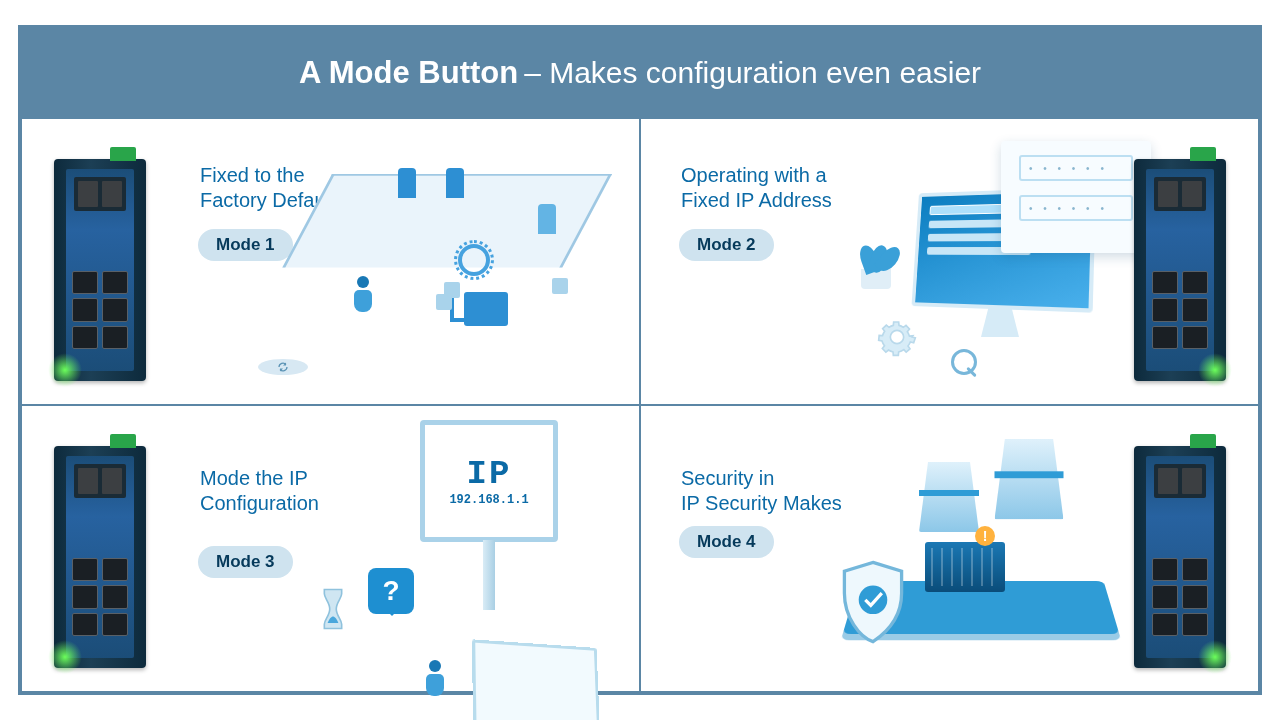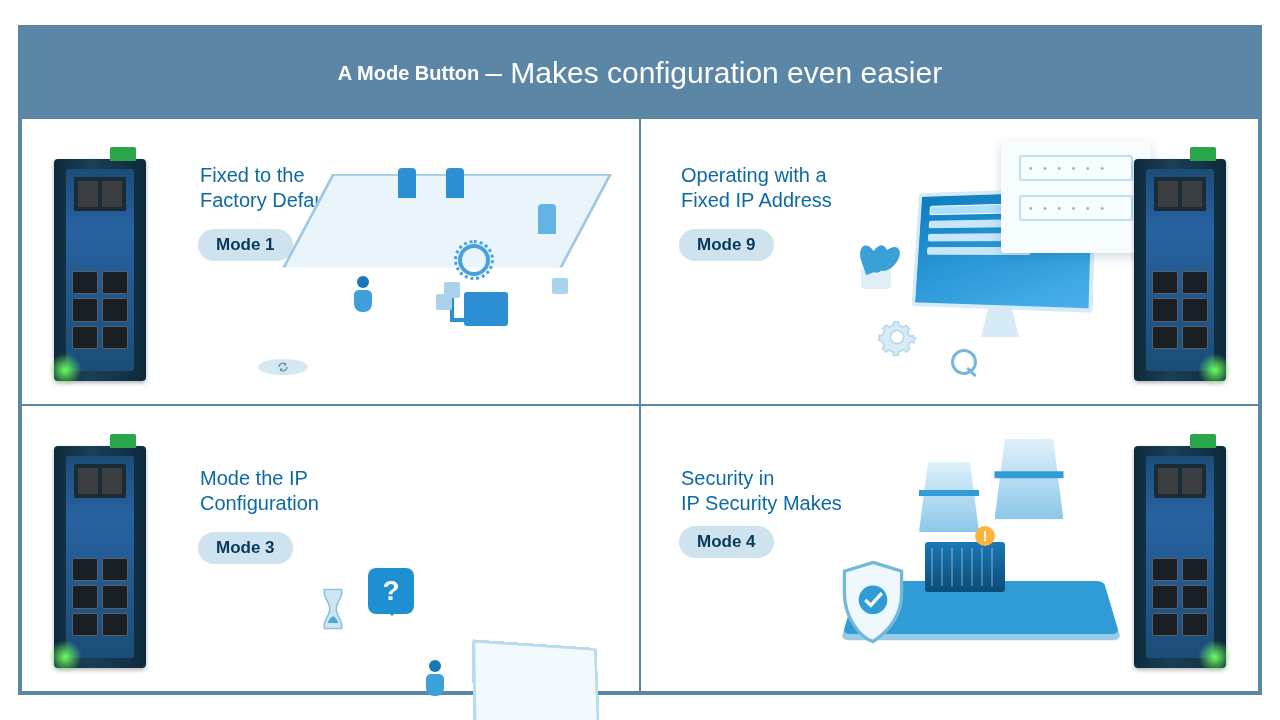--- a/index.html
+++ b/index.html
@@ -22,21 +22,21 @@
   }
   .header {
     width: 100%;
     height: 90px;
     background: #5b86a5;
     display: flex;
     align-items: center;
     justify-content: center;
     color: #ffffff;
   }
-  .header .bold { font-weight: 600; font-size: 20px; }
+  .header .bold { font-weight: 600; font-size: 31px; }
   .header .light { font-weight: 300; font-size: 30px; margin-left: 6px; }
   .grid {
     width: 100%;
     height: calc(100% - 90px);
     display: grid;
     grid-template-columns: 1fr 1fr;
     grid-template-rows: 1fr 1fr;
   }
   .cell {
     position: relative;
@@ -233,21 +233,21 @@
             <path fill="none" stroke="#5b93b5" stroke-width="2.5" d="M4 12a8 8 0 0 1 14-5M20 12a8 8 0 0 1-14 5"></path>
             <path fill="#5b93b5" d="M18 3v6h-6zM6 21v-6h6z"></path>
           </svg>
       </div>
     </div>
 
     <div class="cell">
       <div class="txt" style="top:44px;left:40px;">
         <span>Operating with a</span><br><span>Fixed IP Address</span>
       </div>
-      <div class="badge" style="top:110px;left:38px;">Mode 9</div>
+      <div class="badge" style="top:110px;left:38px;">Mode 2</div>
 
       <div class="plant" style="top:120px;left:210px;">
         <div class="leaf l1"></div>
           <div class="leaf l2"></div>
           <div class="leaf l3"></div>
           <div class="pot"></div>
       </div>
       <div class="illus monitor" style="top:70px;left:264px;">
         <div class="screen">
           <div class="bar hl" style="width:80%"></div>
@@ -304,22 +304,29 @@
               <span></span>
               <span></span>
               <span></span>
             </div>
           </div>
         <div class="glow"></div>
       </div>
       <div class="txt" style="top:60px;left:178px;">
         <span>Mode the IP</span><br><span>Configuration</span>
       </div>
-      <div class="badge" style="top:126px;left:176px;">Mode 3</div>
-
+      <div class="badge" style="top:140px;left:176px;">Mode 3</div>
+
+      <div class="illus" style="top:14px;left:398px;">
+        <div class="ipsign">
+          <div class="big">IP</div>
+          <div class="small">192.168.1.1</div>
+        </div>
+        <div class="pole"></div>
+      </div>
       <div class="illus hourglass" style="top:180px;left:298px;">
         <svg viewBox="0 0 24 40">
             <path fill="#cfe6f2" stroke="#8fc2dd" stroke-width="1.5" d="M4 2h16v4c0 4-5 8-5 14s5 10 5 14v4H4v-4c0-4 5-8 5-14S4 10 4 6z"></path>
             <path fill="#4aa7dc" d="M7 33c2-5 4-6 5-6s3 1 5 6z"></path>
           </svg>
       </div>
       <div class="illus qbubble" style="top:162px;left:346px;">
         <span>?</span>
       </div>
       <div class="illus person" style="top:208px;left:402px;">

